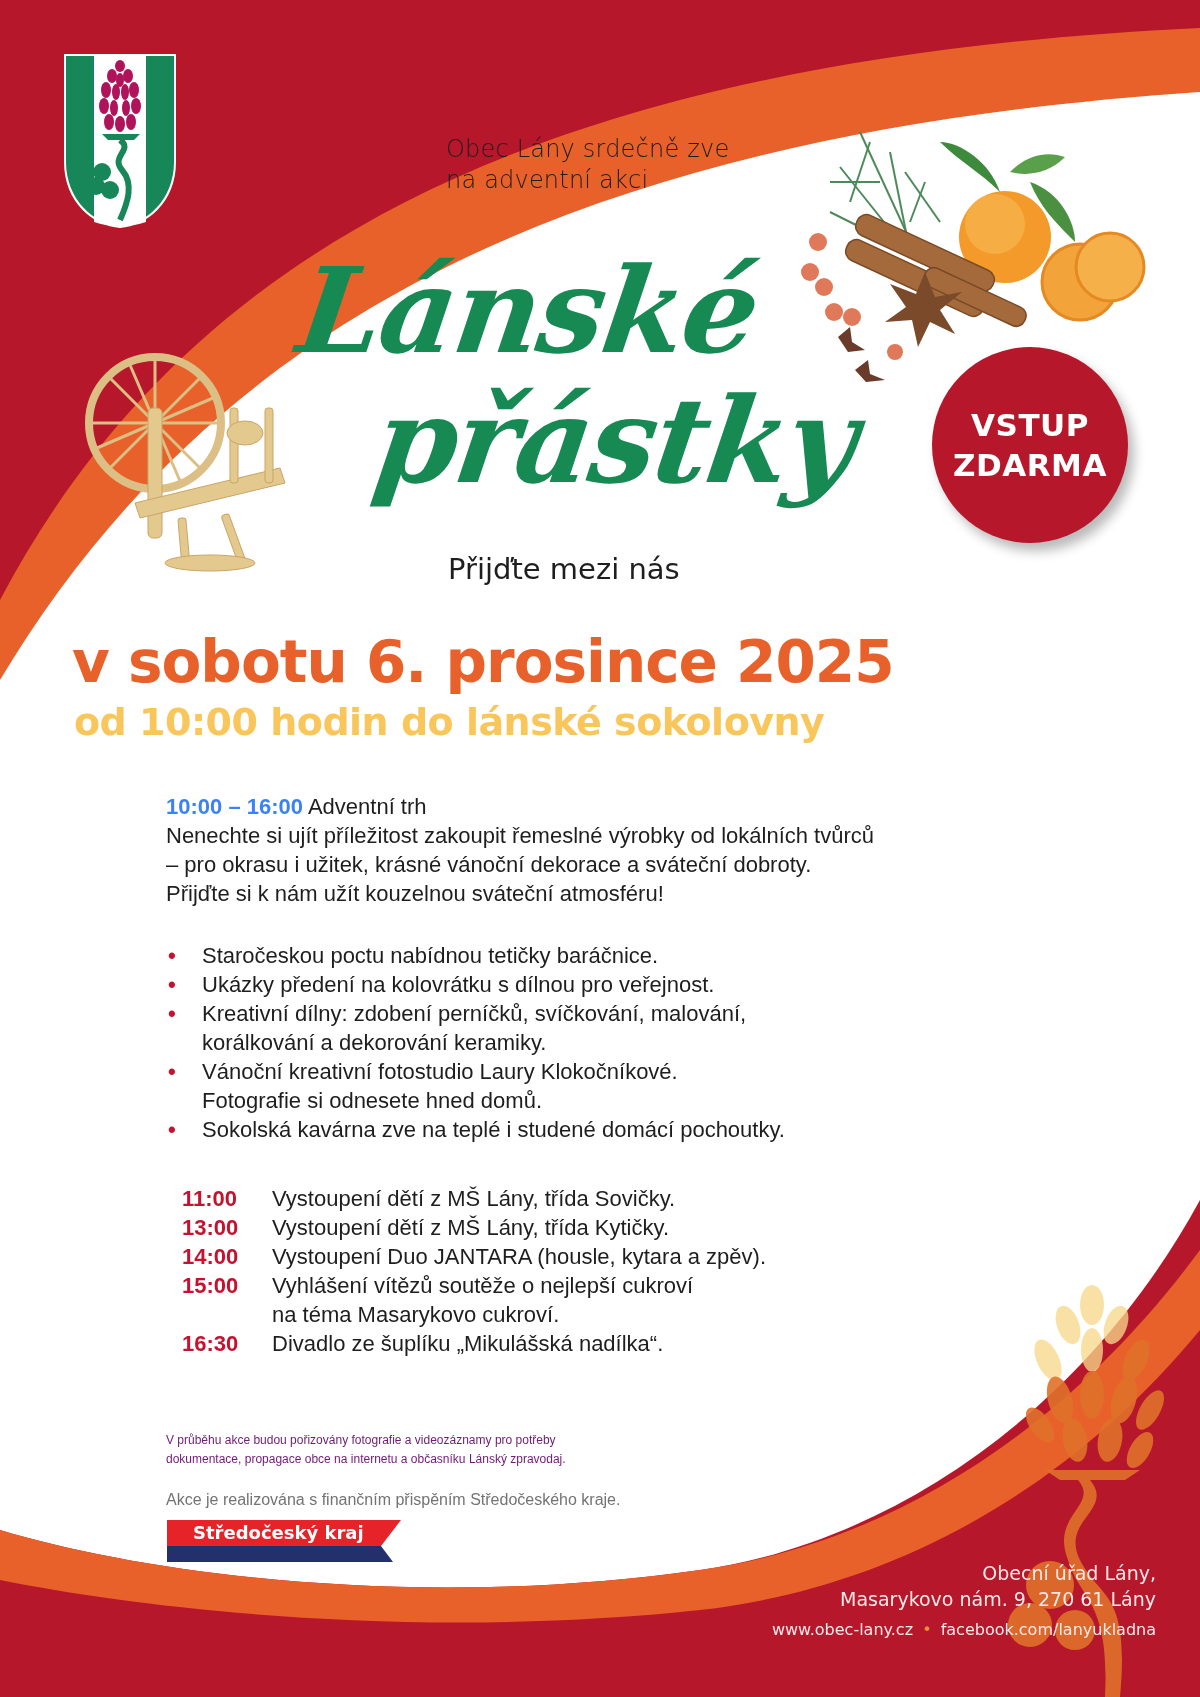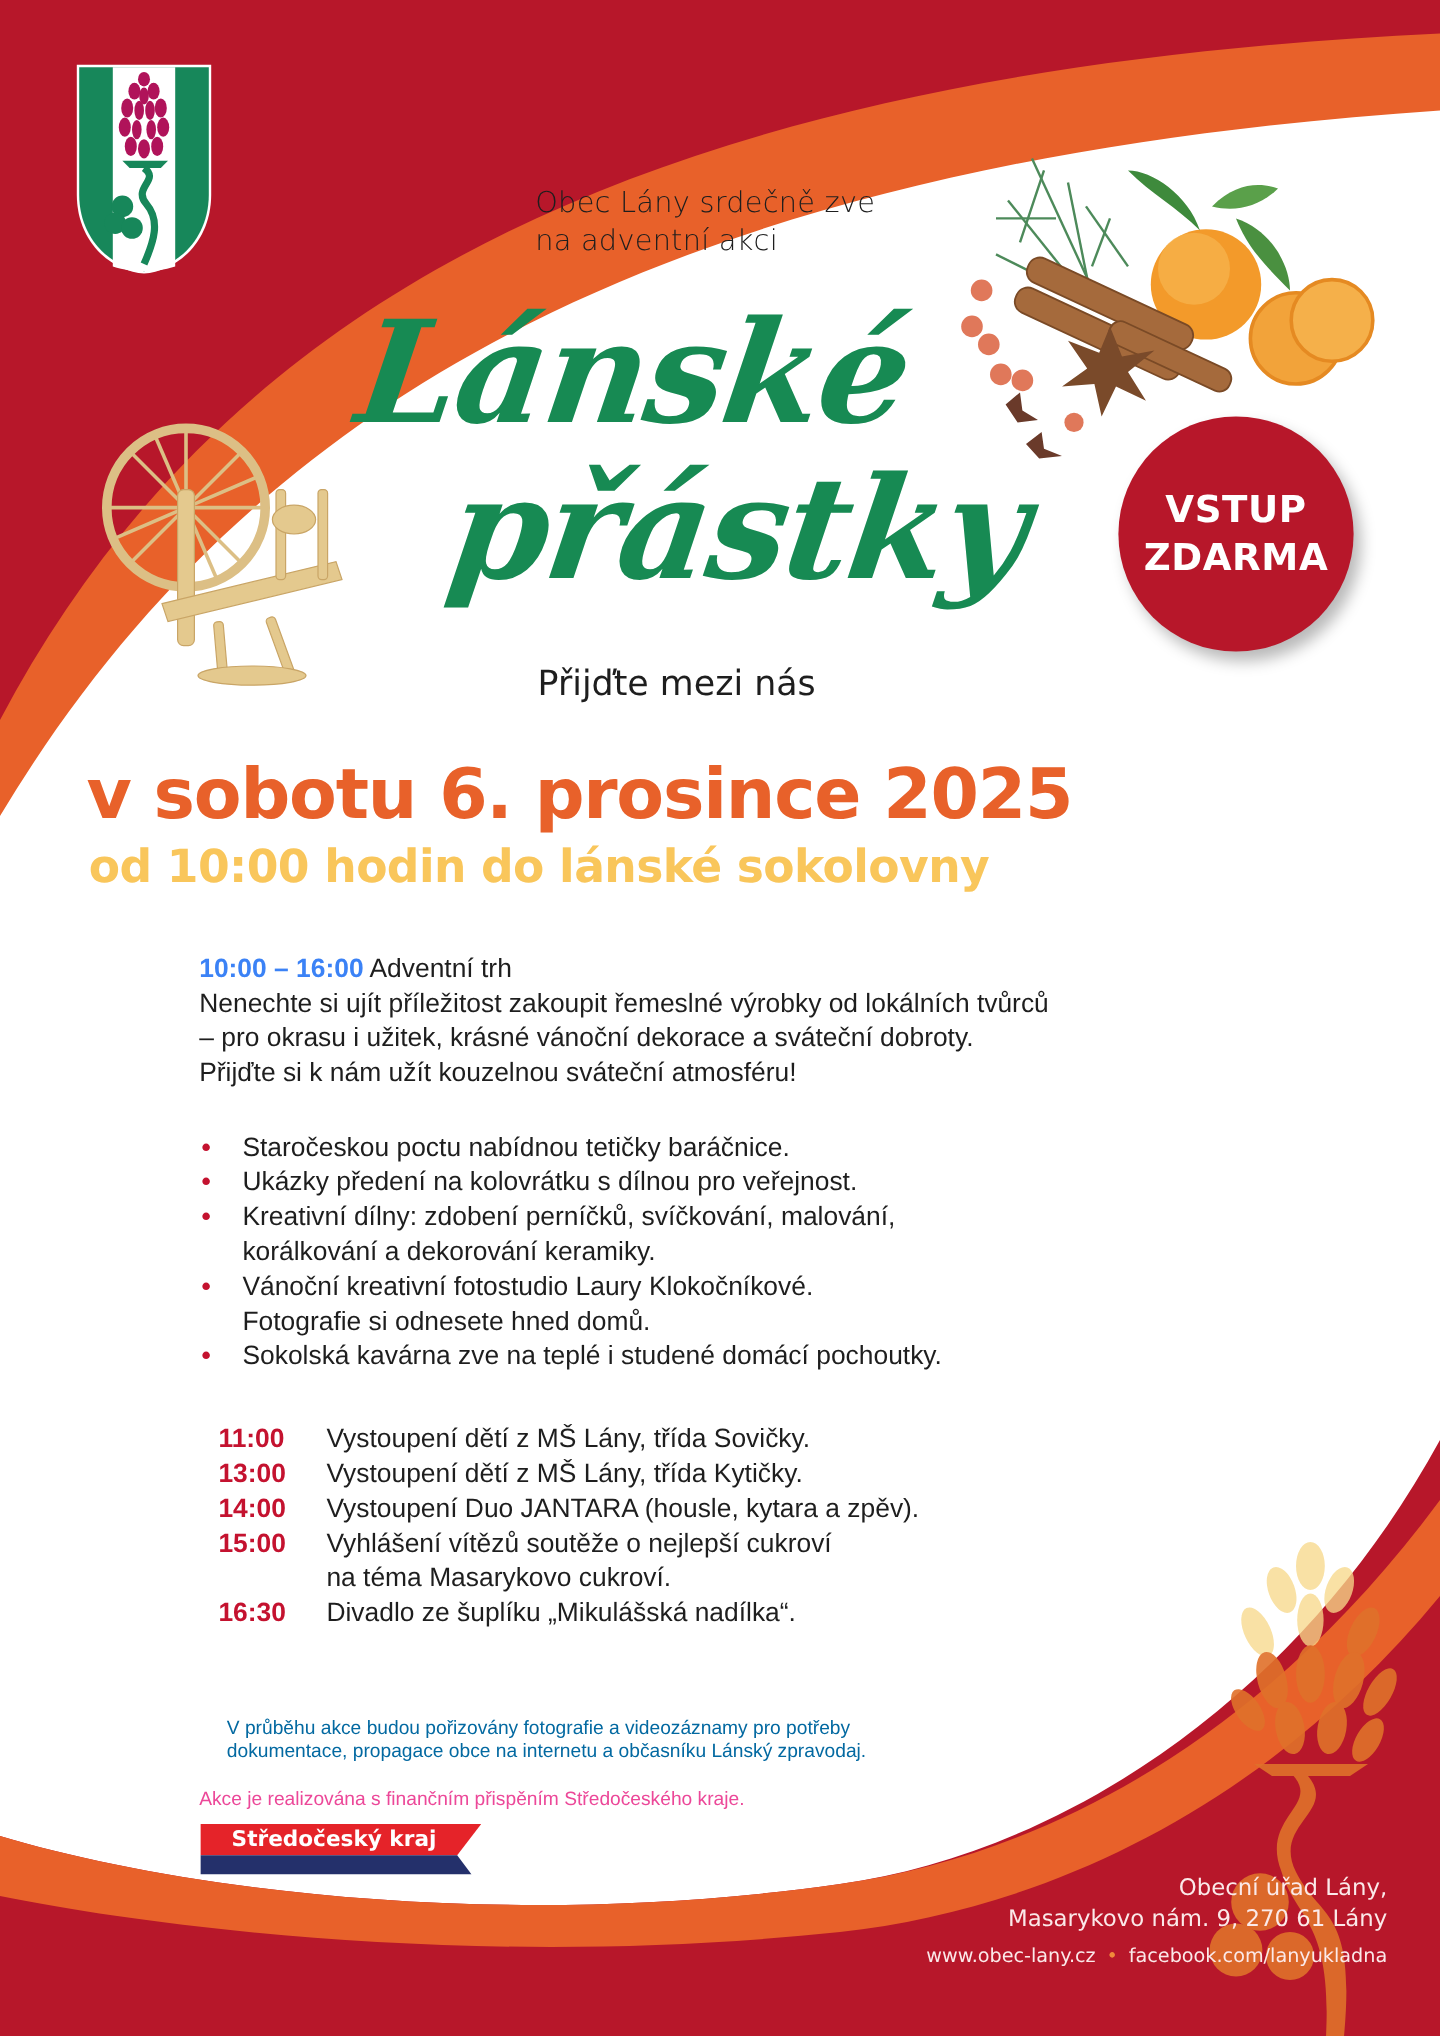--- a/index.html
+++ b/index.html
@@ -5,21 +5,21 @@
   * { margin:0; padding:0; box-sizing:border-box; }
   html, body { width:1200px; height:1697px; overflow:hidden; background:#fff; }
   body { position:relative; font-family:"Liberation Sans", "DejaVu Sans", sans-serif; color:#1a1a1a; }
   .bg-svg { position:absolute; left:0; top:0; width:1200px; height:1697px; z-index:0; }
   .abs { position:absolute; z-index:2; }
 
   
   .crest { left:62px; top:52px; width:116px; height:178px; }
 
   
-  .invite { left:446px; top:154px; font-size:24px; line-height:31px; color:#1e1e1e; font-family:"DejaVu Sans", sans-serif; font-weight:300; letter-spacing:0.2px; }
+  .invite { left:446px; top:134px; font-size:24px; line-height:31px; color:#1e1e1e; font-family:"DejaVu Sans", sans-serif; font-weight:300; letter-spacing:0.2px; }
 
   
   .title { left:300px; top:252px; width:560px; color:#178a53; font-family:"DejaVu Serif", serif; font-style:italic; font-weight:bold; }
   .title .l1 { display:block; font-size:118px; line-height:118px; margin-left:0; letter-spacing:-2px; transform:skewX(-8deg); }
   .title .l2 { display:block; font-size:118px; line-height:118px; margin-left:76px; margin-top:12px; letter-spacing:-2px; transform:skewX(-8deg); }
   .subtitle { left:448px; top:552px; font-size:29px; color:#1e1e1e; font-family:"DejaVu Sans", sans-serif; }
 
   
   .wheel { left:80px; top:348px; width:220px; height:230px; }
   .spices { left:790px; top:112px; width:370px; height:295px; }
@@ -40,22 +40,22 @@
 
   .bullets { left:166px; top:941px; width:880px; list-style:none; font-size:22px; line-height:29px; color:#1e1e1e; }
   .bullets li { position:relative; padding-left:36px; }
   .bullets li .dot { position:absolute; left:2px; top:0; color:#c4122f; font-weight:bold; }
 
   .schedule { left:182px; top:1184px; width:880px; font-size:22px; line-height:29px; }
   .sch-row { display:flex; }
   .sch-time { width:90px; flex:none; color:#c4122f; font-weight:bold; }
   .sch-text { color:#1e1e1e; }
 
-  .note { left:166px; top:1431px; width:700px; font-size:16px; line-height:19px; color:#0369a1;margin-left:23px; }
-  .support { left:166px; top:1491px; font-size:16px; color:#ec4899; }
+  .note { left:166px; top:1431px; width:700px; font-size:12px; line-height:19px; color:#701a75; }
+  .support { left:166px; top:1491px; font-size:16px; color:#737373; }
 
   .kraj { left:167px; top:1520px; width:234px; height:42px; }
   .kraj-label { position:absolute; left:0; top:0; width:234px; height:26px; color:#fff; font-size:18px; line-height:26px; padding-left:26px; font-family:"DejaVu Sans", sans-serif; font-weight:bold; }
 
   .contact { right:44px; top:1560px; text-align:right; color:#fbe9e9; font-size:19px; line-height:26px; font-family:"DejaVu Sans", sans-serif; }
   .links { right:44px; top:1620px; text-align:right; color:#fbe9e9; font-size:16px; font-family:"DejaVu Sans", sans-serif; }
   .links .sep { color:#f08a3a; margin:0 4px; }
 </style>
 </head>
 <body>

